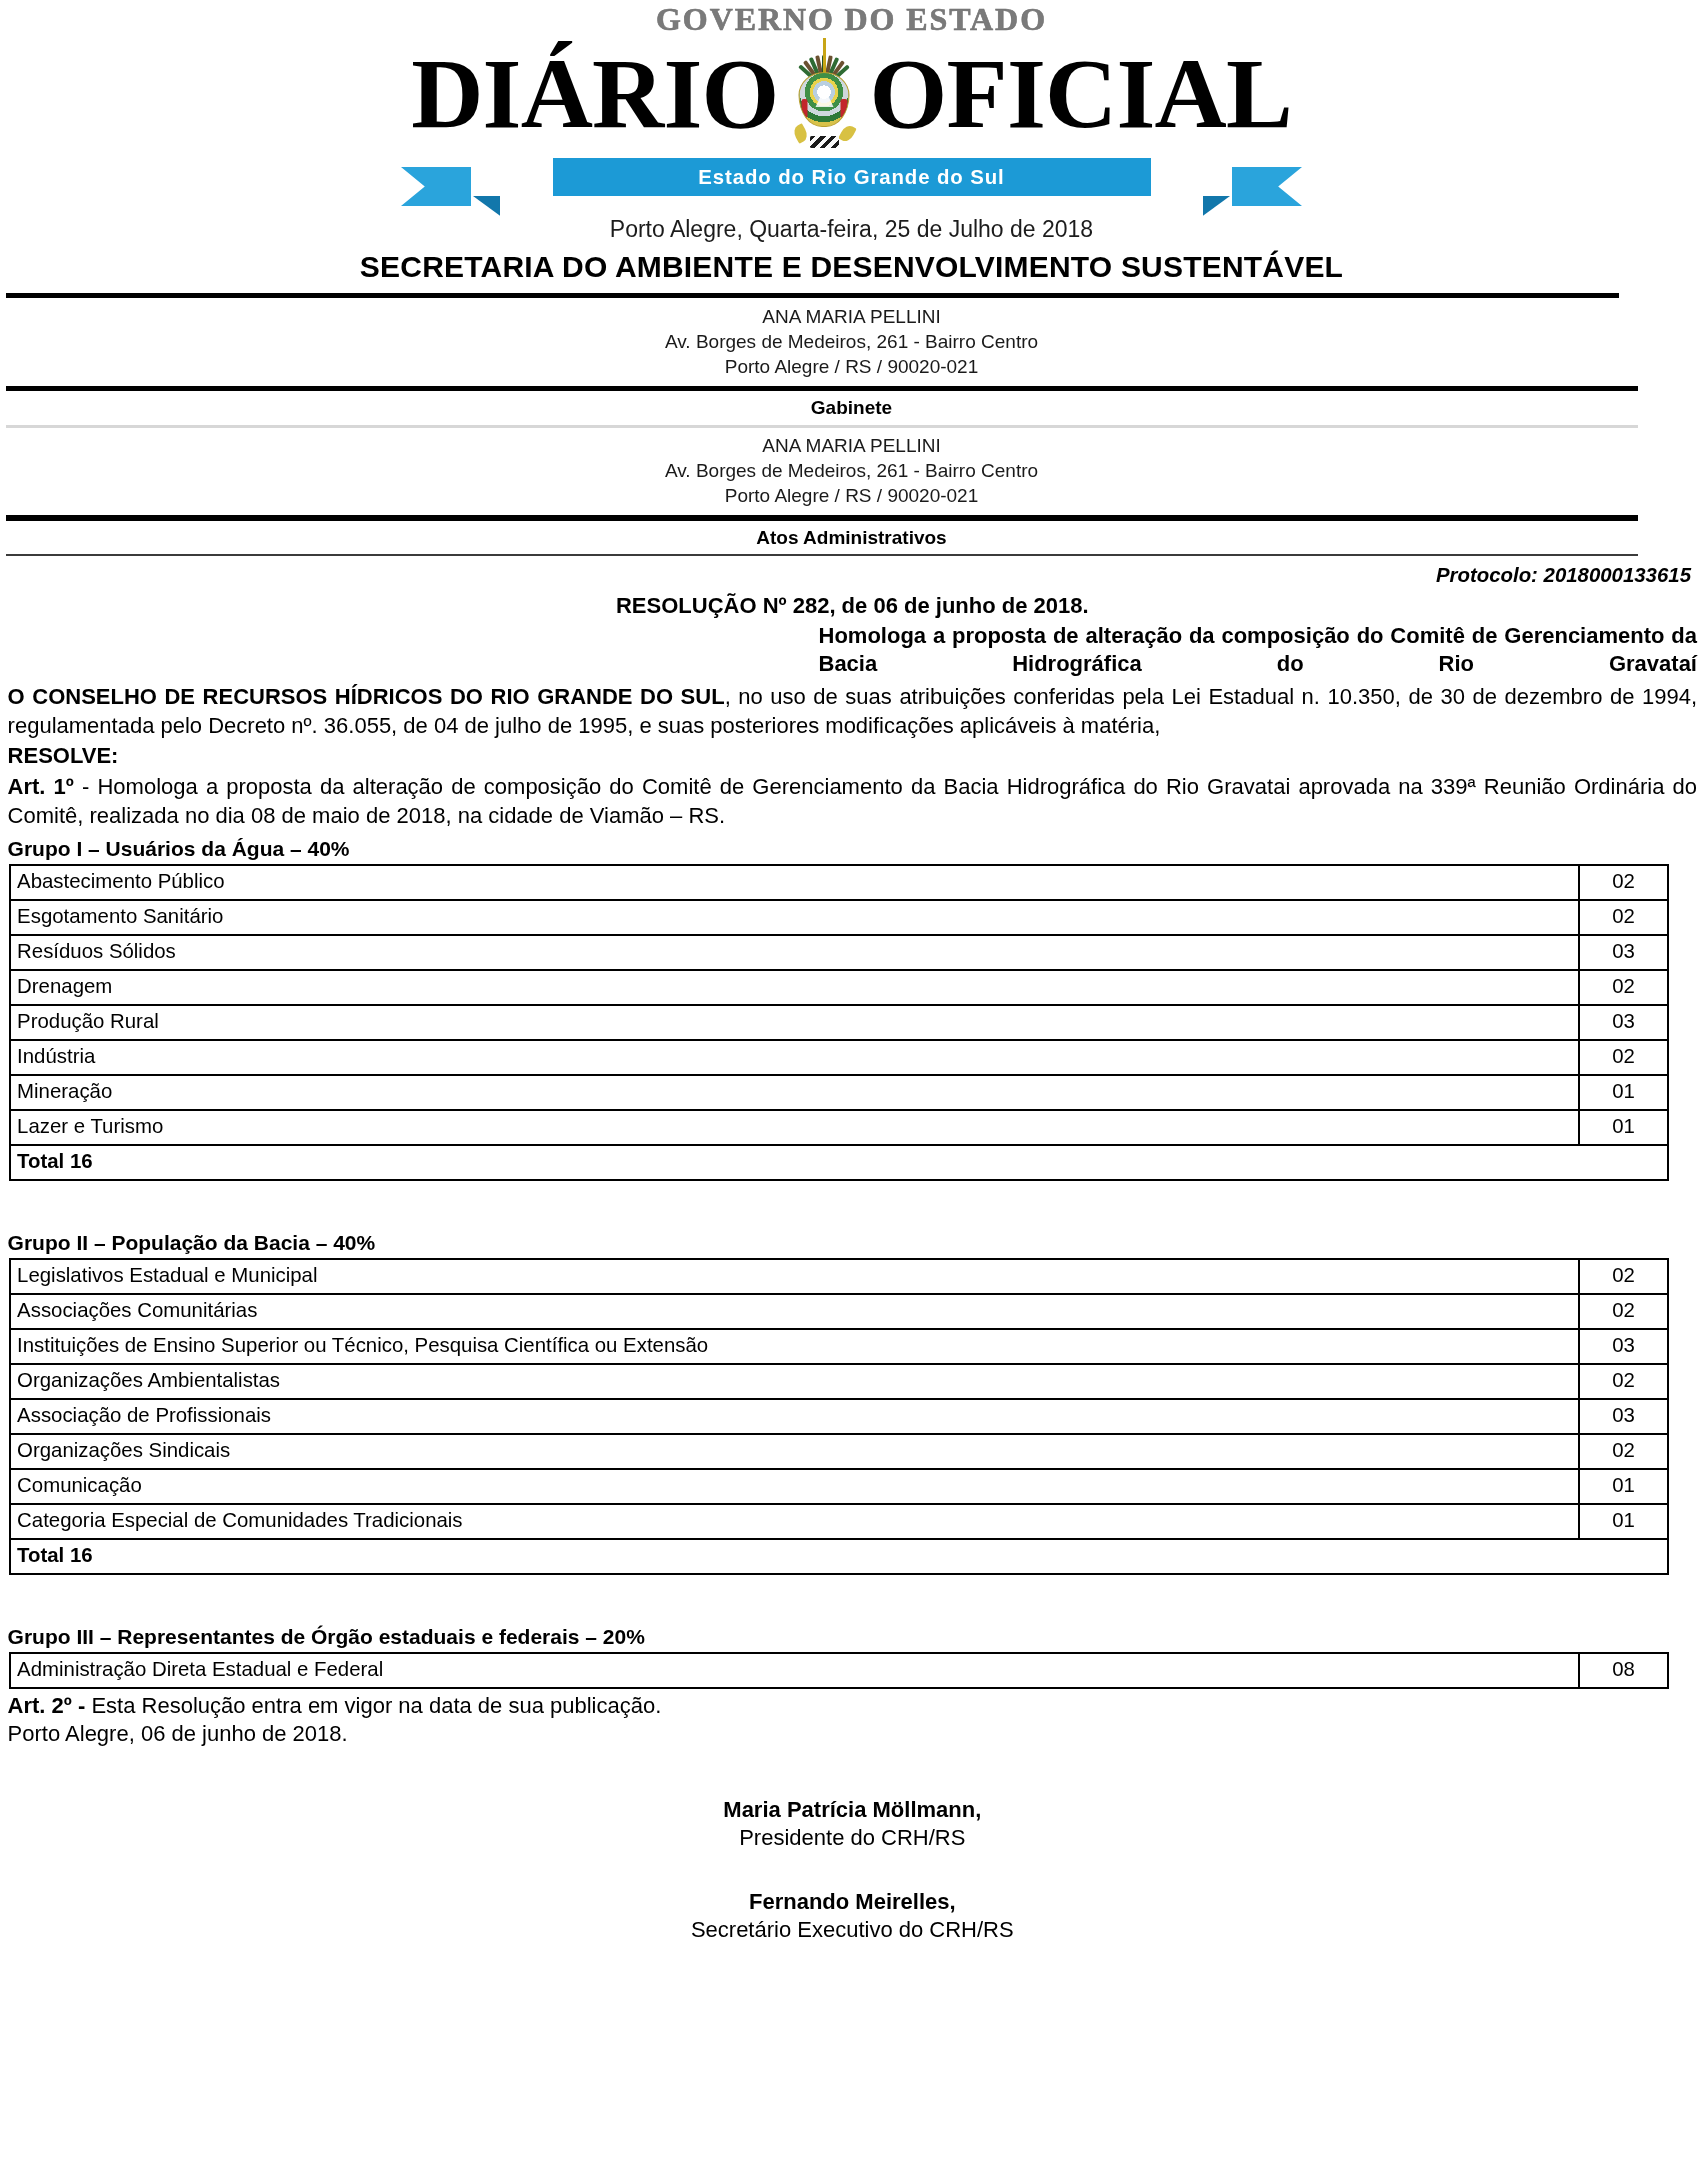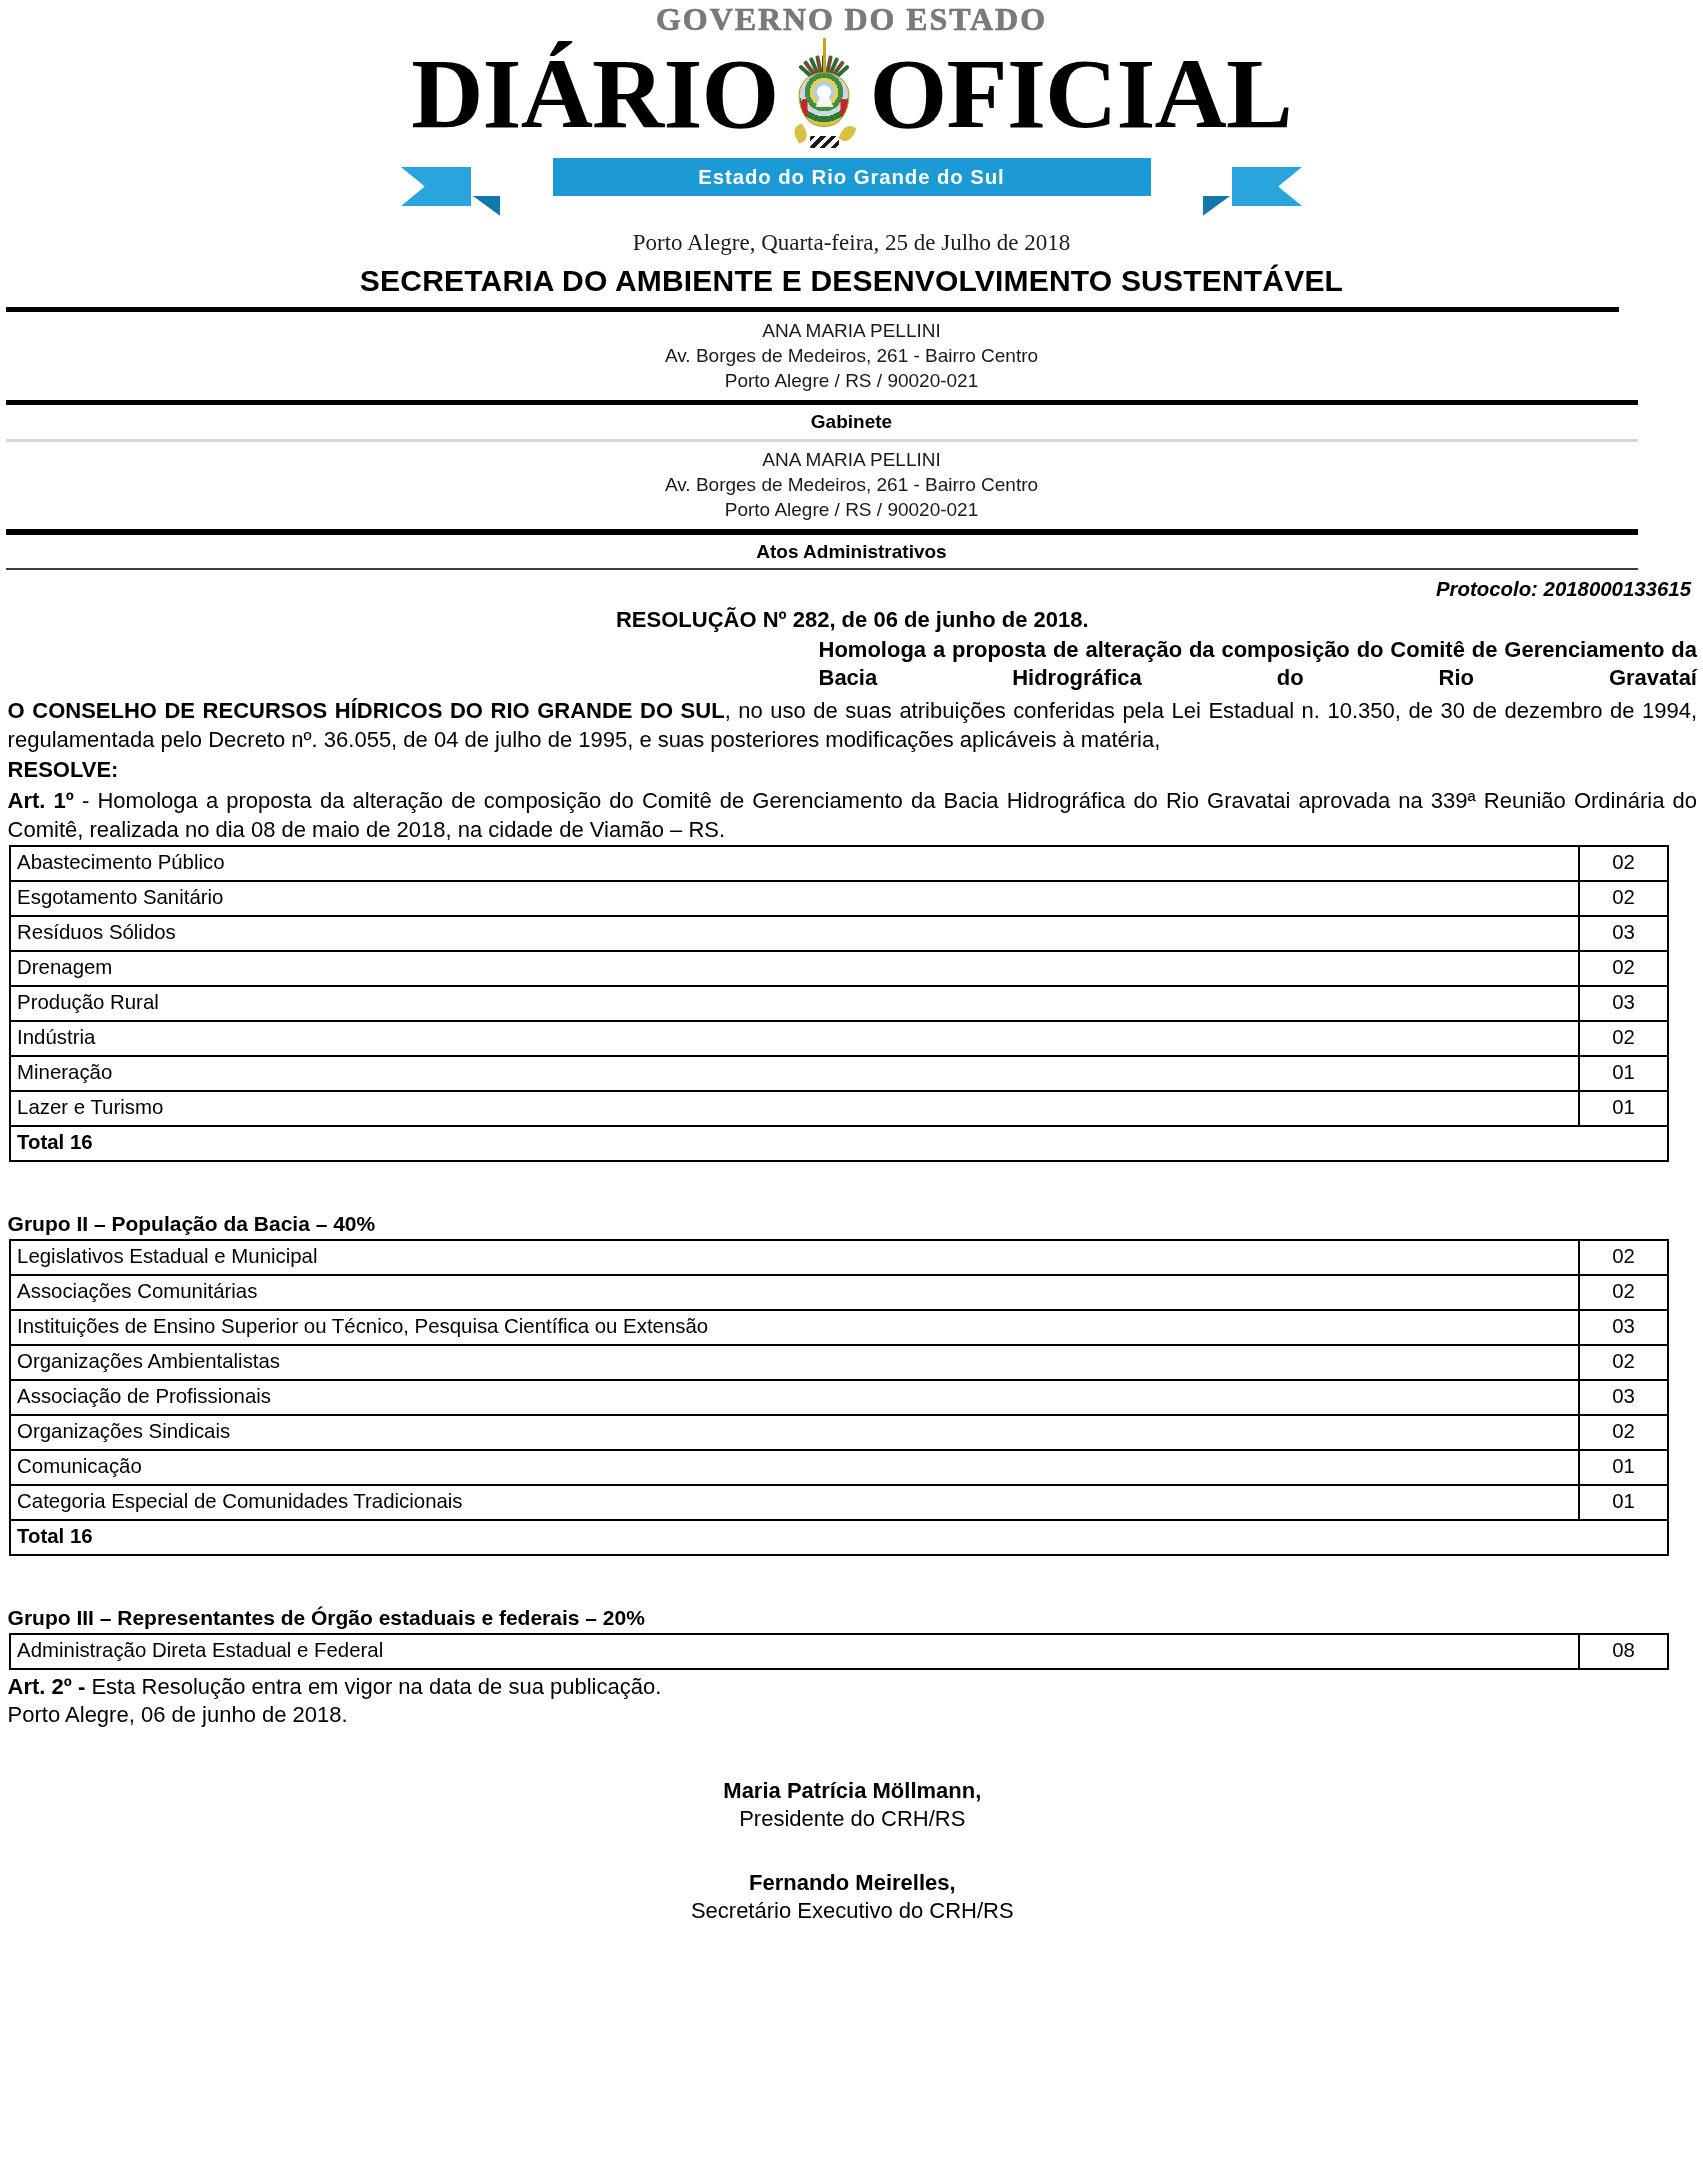--- a/index.html
+++ b/index.html
@@ -133,23 +133,22 @@
   .ribbon-fold {
     position: absolute; top: 44px; width: 27px; height: 19.7px; background: #1277ab;
   }
   .ribbon-fold.left  { left: 473px;  clip-path: polygon(0 0, 100% 0, 100% 100%); }
   .ribbon-fold.right { right: 473px; clip-path: polygon(0 0, 100% 0, 0 100%); }
 
   .pub-date {
     text-align: center;
     font-size: 23px;
     line-height: 1.15;
-    margin-top: 19px;
+    margin-top: 5px;
     color: #1c1c1c;
-    font-family: Liberation Serif, serif;
   }
 
   .org-title {
     text-align: center;
     font-weight: bold;
     font-size: 30px;
     letter-spacing: 0.2px;
     margin-top: 7.6px;
     color: #000;
   }
@@ -357,20 +356,21 @@
     <div class="para">
       <b>O CONSELHO DE RECURSOS HÍDRICOS DO RIO GRANDE DO SUL</b><span>, no uso de suas atribuições conferidas pela Lei Estadual n. 10.350, de 30 de dezembro de 1994, regulamentada pelo Decreto nº. 36.055, de 04 de julho de 1995, e suas posteriores modificações aplicáveis à matéria,</span>
     </div>
 
     <div class="resolve">RESOLVE:</div>
 
     <div class="para noind">
       <b>Art. 1º</b><span> - Homologa a proposta da alteração de composição do Comitê de Gerenciamento da Bacia Hidrográfica do Rio Gravatai aprovada na 339ª Reunião Ordinária do Comitê, realizada no dia 08 de maio de 2018, na cidade de Viamão – RS.</span>
     </div>
 
+    <div class="group-title">Grupo I – Usuários da Água – 40%</div>
     <table class="comp">
       <tbody>
         <tr>
           <td class="name">Abastecimento Público</td>
           <td class="qty">02</td>
         </tr>
         <tr>
           <td class="name">Esgotamento Sanitário</td>
           <td class="qty">02</td>
         </tr>

